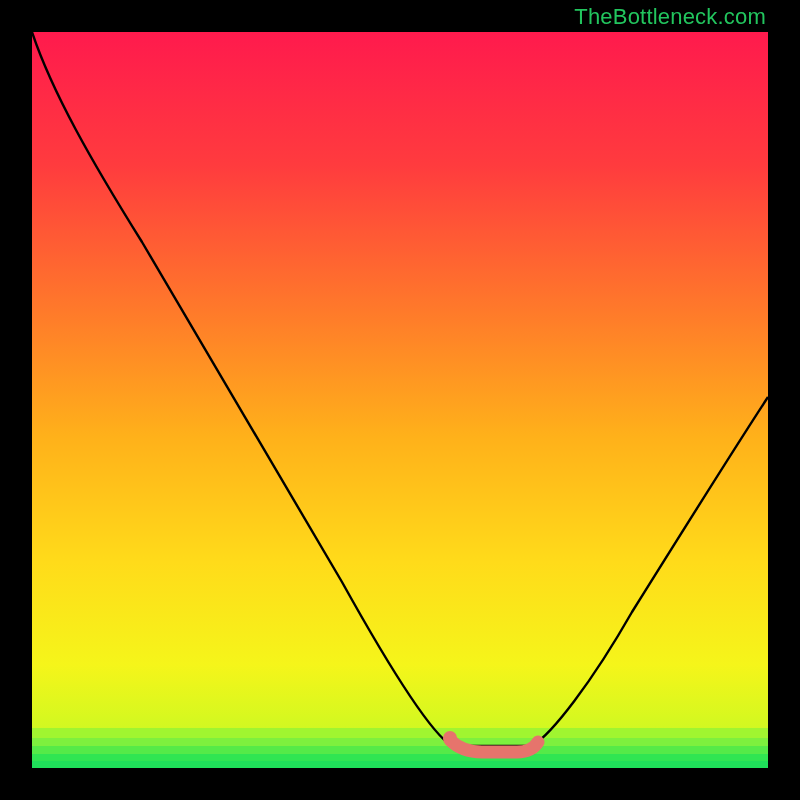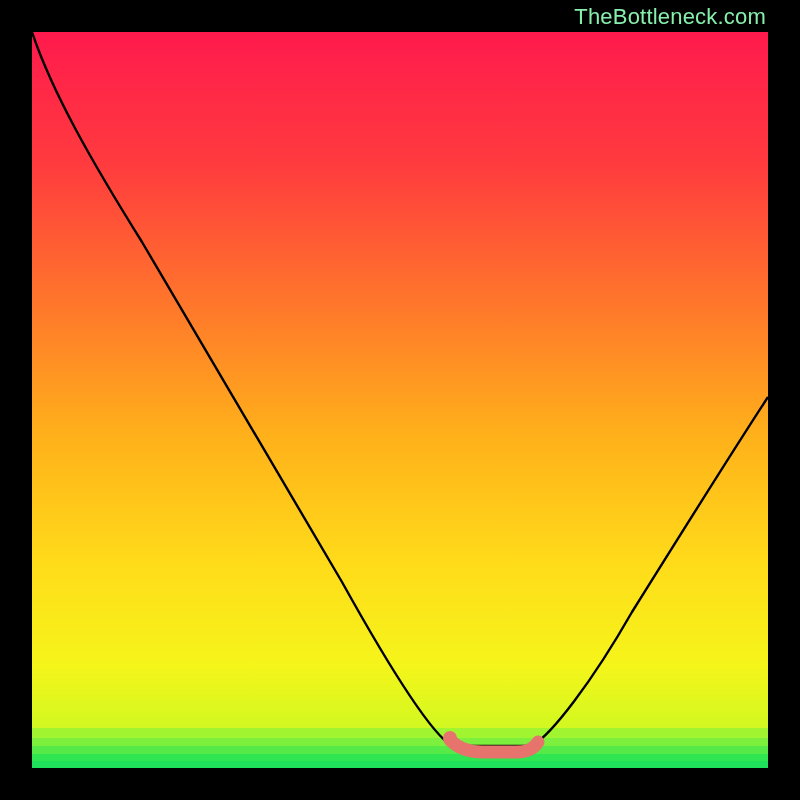--- a/index.html
+++ b/index.html
@@ -32,21 +32,21 @@
     position: absolute;
     left: 0;
     right: 0;
   }
   .watermark {
     position: absolute;
     top: 4px;
     right: 34px;
     font-family: Arial, "Helvetica Neue", Helvetica, sans-serif;
     font-size: 22px;
-    color: #86efac;
+    color: #22c55e;
     letter-spacing: 0.2px;
     font-weight: 400;
   }
   svg.curves {
     position: absolute;
     inset: 0;
     width: 100%;
     height: 100%;
   }
 </style>

